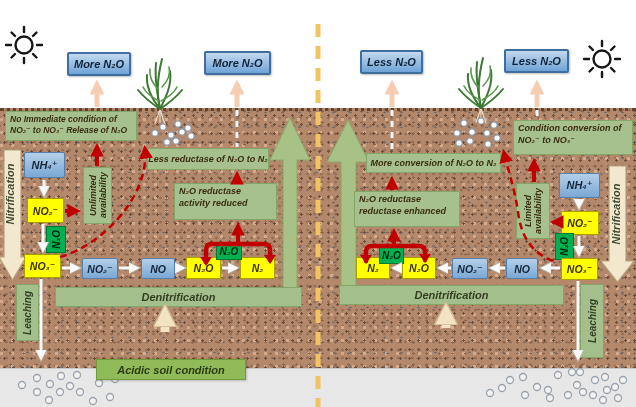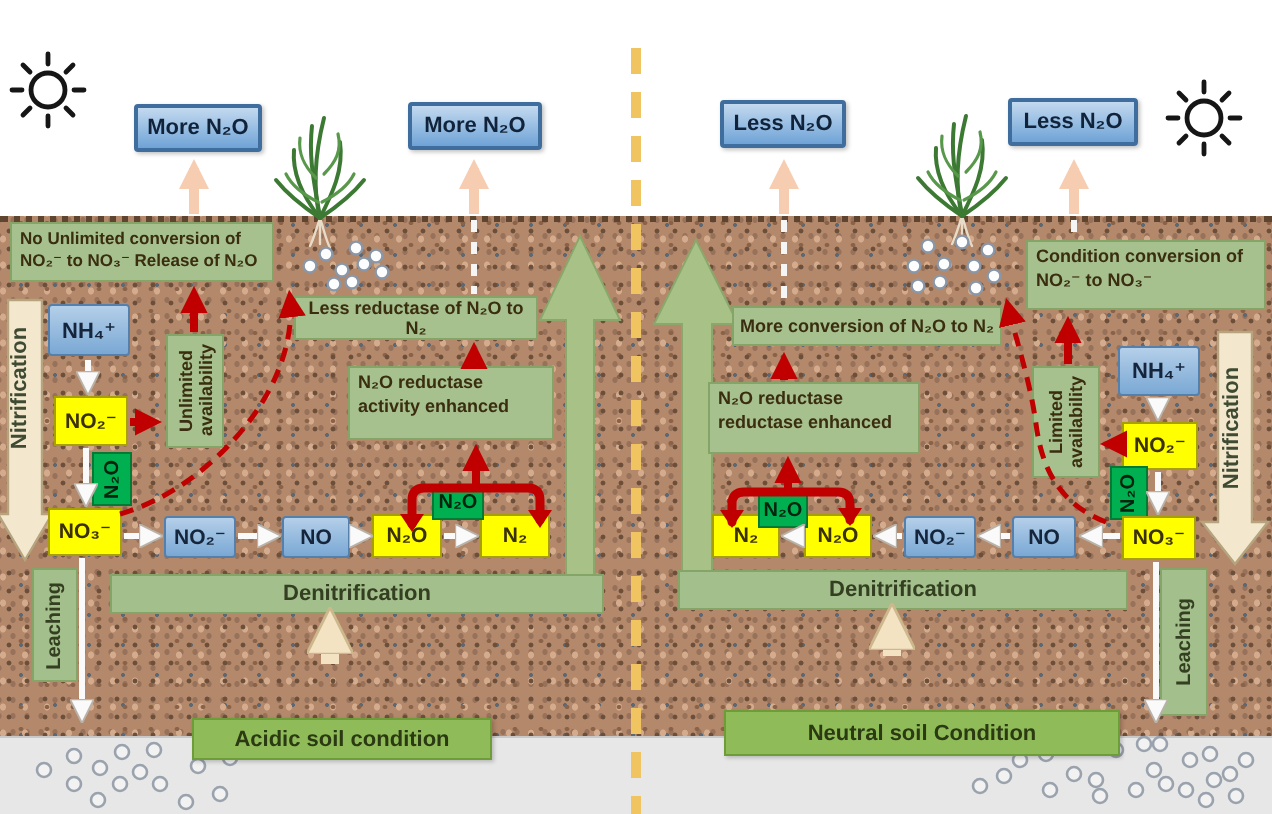--- a/index.html
+++ b/index.html
@@ -1,19 +1,20 @@
 <!DOCTYPE html>
 <html><head>
 <meta charset="utf-8">
 <style>
   html,body{margin:0;padding:0;background:#fff;}
   .canvas{
     position:relative;width:636px;height:407px;overflow:hidden;
     font-family:"Liberation Sans","DejaVu Sans",sans-serif;
     background:#fdba74;
+    font-style:italic;
   }
   .layer{position:absolute;left:0;width:636px;}
   .sky{top:0;height:108px;background:#ffffff;}
   .soil{
     top:108px;height:260px;
     background-color:#b4886a;
     background-image:
       radial-gradient(#6b4f3a 1px, transparent 1.4px),
       radial-gradient(#8a6248 1px, transparent 1.4px),
       radial-gradient(#d4ac8d 1.3px, transparent 1.7px),
@@ -193,23 +194,23 @@
         <circle cx="603" cy="400" r="3.5"></circle>
       <circle cx="623" cy="380" r="3.5"></circle>
     </g>
   </svg>
 
   <div class="box blue-em" style="left:67px;top:52px;width:64px;height:24px">More N₂O</div>
   <div class="box blue-em" style="left:204px;top:51px;width:67px;height:24px">More N₂O</div>
   <div class="box blue-em" style="left:360px;top:50px;width:63px;height:24px">Less N₂O</div>
   <div class="box blue-em" style="left:504px;top:49px;width:65px;height:24px">Less N₂O</div>
 
-  <div class="box gnote gnote-l note-s" style="left:5px;top:111px;width:132px;height:30px">No Unlimited conversion of NO₂⁻ to NO₃⁻ Release of N₂O</div>
+  <div class="box gnote gnote-l note-s" style="left:5px;top:111px;width:132px;height:30px">No Immediate condition of NO₂⁻ to NO₃⁻ Release of N₂O</div>
   <div class="box gnote note-m" style="left:147px;top:148px;width:122px;height:22px">Less reductase of N₂O to N₂</div>
-  <div class="box gnote gnote-l note-m" style="left:174px;top:183px;width:103px;height:37px">N₂O reductase activity enhanced</div>
+  <div class="box gnote gnote-l note-m" style="left:174px;top:183px;width:103px;height:37px">N₂O reductase activity reduced</div>
   <div class="box gnote" style="left:83px;top:167px;width:29px;height:57px;font-size:9px">
     <span class="vtext">Unlimited</span>
       <span class="vtext">availability</span>
   </div>
 
   <div class="box bchem" style="left:24px;top:152px;width:41px;height:26px;font-size:11px">NH₄⁺</div>
   <div class="box ychem" style="left:27px;top:198px;width:37px;height:25px">NO₂⁻</div>
   <div class="box gbright" style="left:46px;top:226px;width:20px;height:27px">
       <span class="vtext">N₂O</span>
     </div>
@@ -247,21 +248,20 @@
   <div class="box ychem" style="left:356px;top:257px;width:34px;height:22px">N₂</div>
   <div class="box ychem" style="left:402px;top:257px;width:34px;height:22px">N₂O</div>
   <div class="box bchem" style="left:452px;top:258px;width:36px;height:21px">NO₂⁻</div>
   <div class="box bchem" style="left:506px;top:258px;width:32px;height:21px">NO</div>
   <div class="box gbright" style="left:379px;top:247px;width:25px;height:17px">N₂O</div>
 
   <div class="box gbar" style="left:339px;top:285px;width:225px;height:20px">Denitrification</div>
   <div class="box gbar" style="left:580px;top:284px;width:24px;height:74px;font-size:10px">
       <span class="vtext">Leaching</span>
     </div>
-  <div class="box gcond" style="left:362px;top:329px;width:198px;height:23px">Neutral soil Condition</div>
 
   <svg class="overlay top" width="636" height="407" viewBox="0 0 636 407">
     <defs>
       <marker id="mw" viewBox="0 0 10 10" refX="7" refY="5" markerWidth="4" markerHeight="4" orient="auto">
           <path d="M0,0 L10,5 L0,10 z" fill="#fafafa" stroke="#b9b2a8" stroke-width="0.8"></path>
         </marker>
       <marker id="mr" viewBox="0 0 10 10" refX="7" refY="5" markerWidth="3.4" markerHeight="3.4" orient="auto">
           <path d="M0,0 L10,5 L0,10 z" fill="#c00000"></path>
         </marker>
       <marker id="mrd" viewBox="0 0 10 10" refX="7" refY="5" markerWidth="5.5" markerHeight="5.5" orient="auto">

